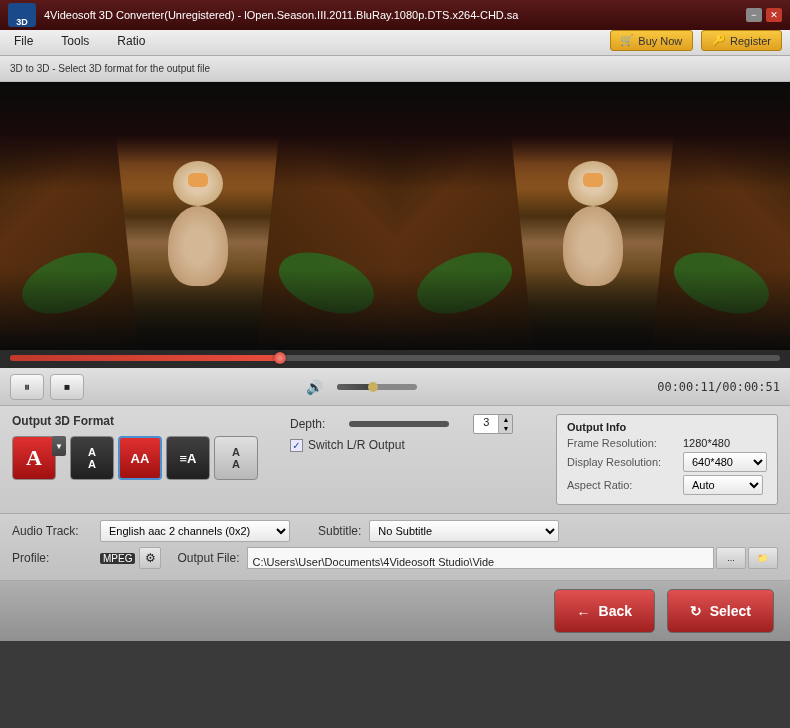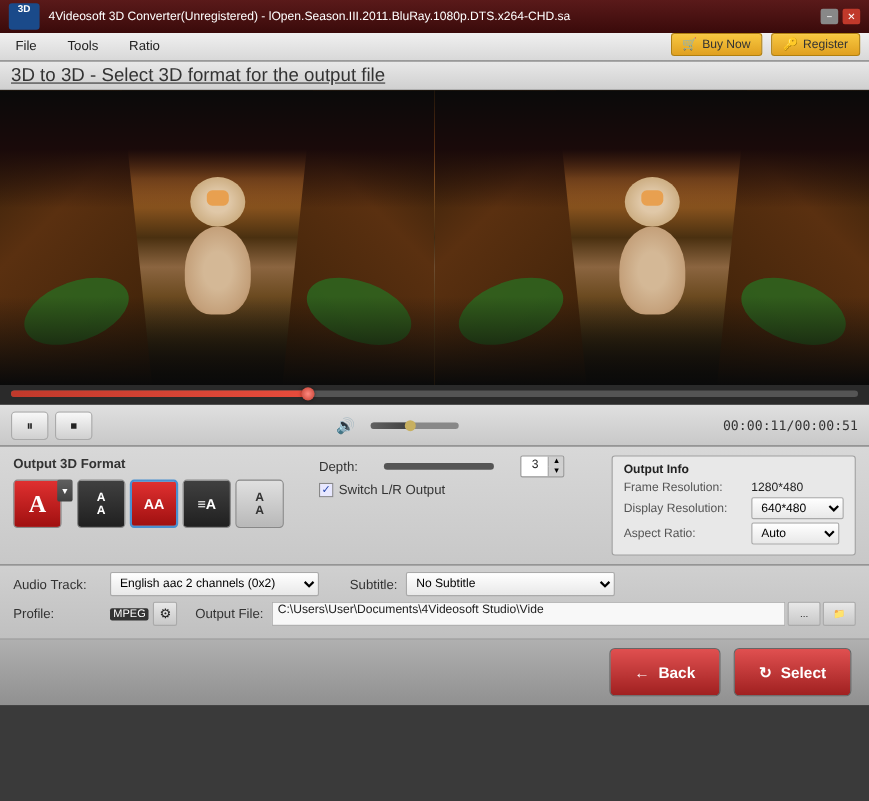--- a/index.html
+++ b/index.html
@@ -12,21 +12,21 @@
       display: flex;
       align-items: center;
       padding: 0 8px;
       color: #fff;
       font-size: 11px;
     }
     #titlebar .logo {
       width: 28px; height: 24px;
       background: #1a4a8a;
       border-radius: 3px;
-      display: flex; align-items: flex-start; justify-content: center;
+      display: flex; align-items: flex-end; justify-content: center;
       margin-right: 8px;
       font-weight: bold; font-size: 9px; color: #fff;
     }
     #titlebar .title { flex: 1; }
     #titlebar .win-controls { display: flex; gap: 4px; }
     #titlebar .win-btn {
       width: 16px; height: 14px;
       background: #888;
       border-radius: 2px;
       display: flex; align-items: center; justify-content: center;
@@ -61,24 +61,23 @@
       color: #333;
     }
 
     
     #subtitle-bar {
       background: linear-gradient(to bottom, #e8e8e8, #d0d0d0);
       height: 26px;
       display: flex;
       align-items: center;
       padding: 0 10px;
-      font-size: 17px;
+      font-size: 10px;
       color: #333;
       border-bottom: 1px solid #bbb;
-      text-decoration: underline;
     }
 
     
     #video-area {
       background: #1a1a1a;
       height: 268px;
       display: flex;
       align-items: center;
       justify-content: center;
       position: relative;
@@ -388,21 +387,21 @@
       padding: 0 4px;
     }
     .output-path {
       flex: 1;
       height: 22px;
       border: 1px solid #aaa;
       background: #f8f8f8;
       padding: 0 4px;
       font-size: 11px;
       overflow: hidden;
-      display: flex; align-items: flex-start;
+      display: flex; align-items: flex-end;
     }
     .browse-btn {
       height: 22px; width: 30px;
       background: linear-gradient(to bottom, #e8e8e8, #c8c8c8);
       border: 1px solid #aaa;
       border-radius: 2px;
       display: flex; align-items: center; justify-content: center;
       cursor: pointer;
       font-size: 9px;
     }

